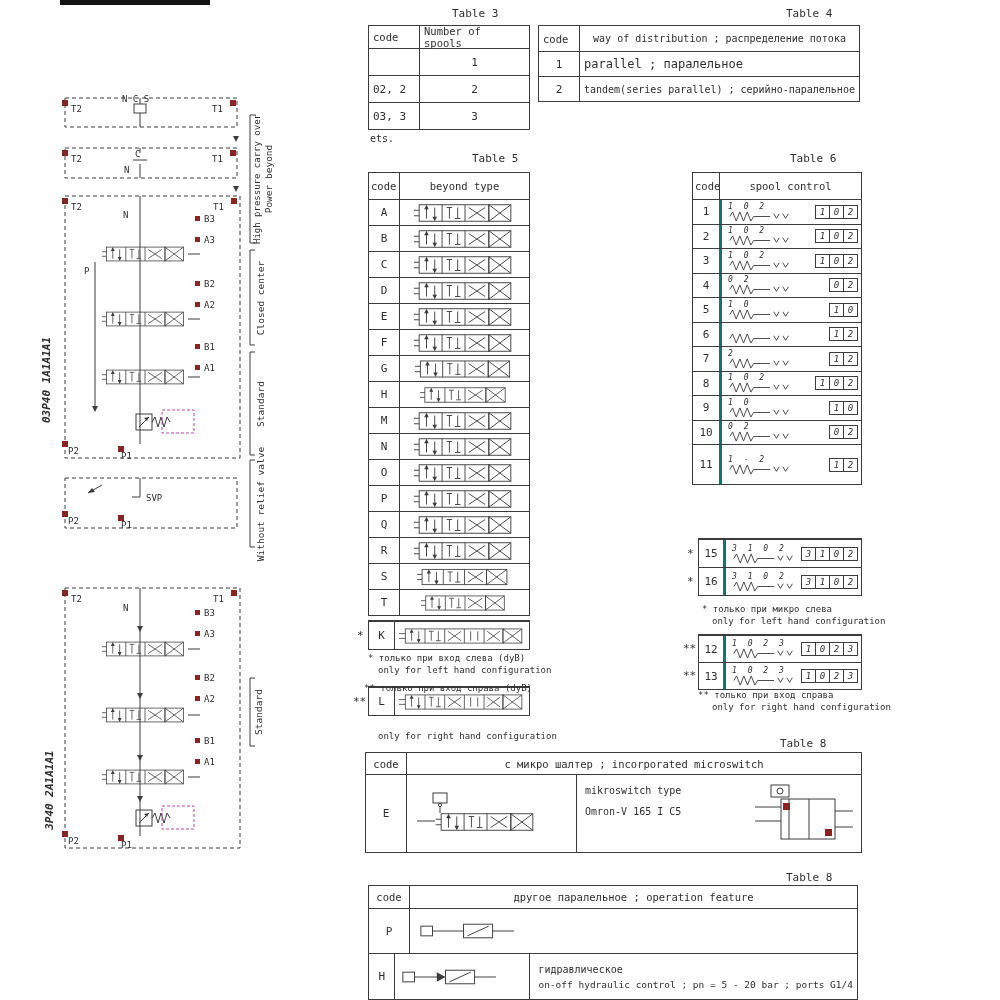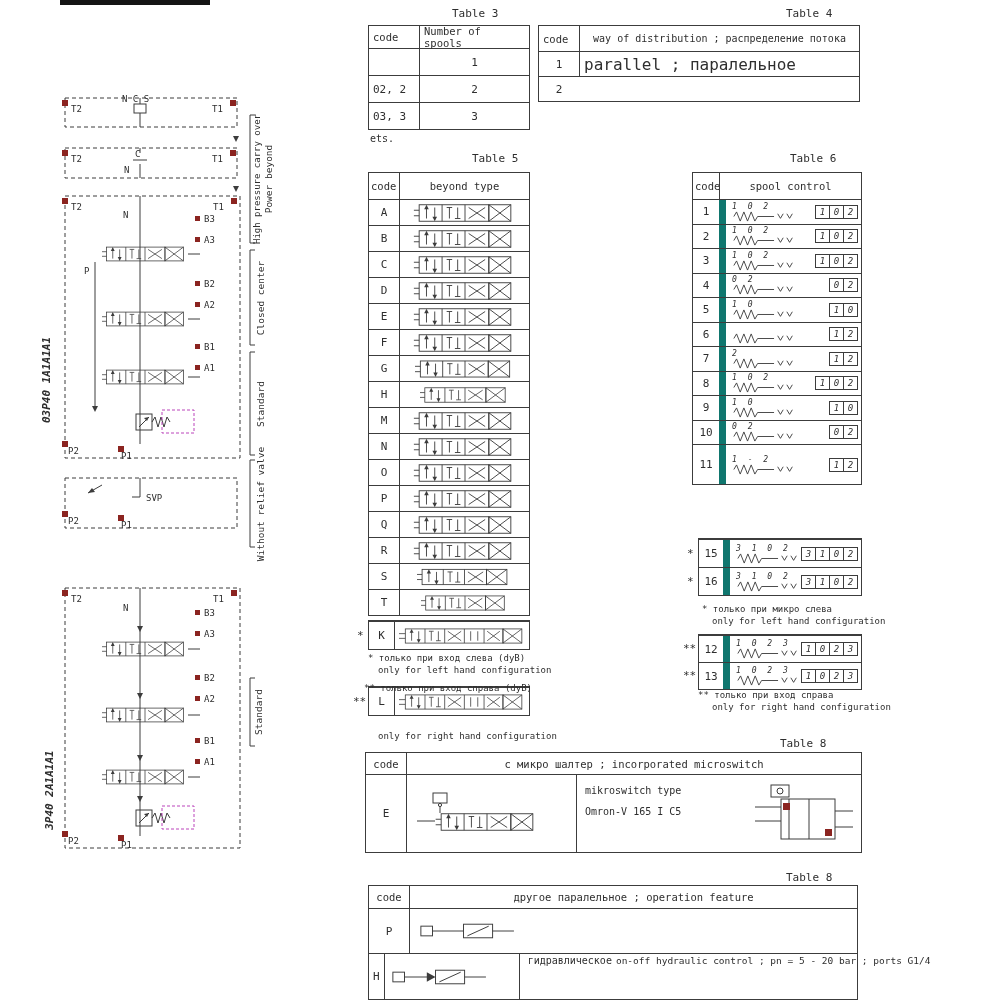--- a/index.html
+++ b/index.html
@@ -13,21 +13,21 @@
   .cell{display:flex;align-items:center;padding:1px 4px;overflow:visible}
   .cell+.cell{border-left:1px solid #3c3c3c}
   .ctr{justify-content:center}
   .hdr{font-size:10.5px}
   .note{position:absolute;font-size:9px;white-space:nowrap}
   .pbox{width:15px;height:14px;border:1px solid #3c3c3c;margin-left:-1px;display:flex;
         align-items:center;justify-content:center;font-size:9px;font-style:italic;flex:none}
   .pos{display:block;font-size:8px;font-style:italic;letter-spacing:3px;height:9px;line-height:9px;white-space:nowrap}
   .symstack{display:flex;flex-direction:column;justify-content:center}
   .boxes{display:flex;align-items:center}
-  .ctl{flex:1;display:flex;align-items:center;justify-content:space-between;padding:1px 3px 1px 6px;border-left:7px solid #0f766e}
+  .ctl{flex:1;display:flex;align-items:center;justify-content:space-between;padding:1px 3px 1px 6px;border-left:3px solid #0f766e}
   .star{position:absolute;font-size:11px}
   .t5sym{flex:1;display:flex;align-items:center;justify-content:center}
   svg{display:block;overflow:visible}
   svg .ln{stroke:#3c3c3c;fill:none;stroke-width:1}
   svg .dash{stroke:#3c3c3c;fill:none;stroke-width:1;stroke-dasharray:4 3}
   svg .port{fill:#8b2420;stroke:none}
   svg .mag{stroke:#bb44bb;fill:none;stroke-width:1;stroke-dasharray:3 2}
   svg .arr{fill:#3c3c3c;stroke:none}
   svg text{fill:#2e2e2e;font-size:9.5px;font-family:"DejaVu Sans Mono",monospace}
   svg .sm{font-size:9px}
@@ -273,24 +273,25 @@
   <div class="note" style="left:370px;top:133px;font-size:10px">ets.</div>
 
   <div class="title" style="left:786px;top:7px">Table 4</div>
   <div class="tbl" style="left:538px;top:25px;width:322px">
     <div class="row" style="height:25px">
       <div class="cell hdr" style="width:40px">code</div>
       <div class="cell hdr ctr" style="flex:1;font-size:10px">way of distribution ; распределение потока</div>
     </div>
     <div class="row" style="height:25px">
       <div class="cell ctr" style="width:40px">1</div>
-      <div class="cell" style="flex:1;font-size:16px">parallel ; паралельное</div>
+      <div class="cell" style="flex:1;font-size:12px">parallel ; паралельное</div>
     </div>
     <div class="row" style="height:25px">
       <div class="cell ctr" style="width:40px">2</div>
+      <div class="cell" style="flex:1;font-size:10px">tandem(series parallel) ; серийно-паралельное</div>
     </div>
   </div>
 
   <div class="title" style="left:472px;top:152px">Table 5</div>
   <div class="tbl" style="left:368px;top:172px;width:162px">
     <div class="row" style="height:26px">
       <div class="cell hdr" style="width:30px;padding:1px 2px">code</div>
       <div class="cell hdr ctr" style="flex:1">beyond type</div>
     </div>
 
@@ -782,19 +783,19 @@
           <g class="ln">
             <rect x="4" y="8" width="12" height="10"></rect>
             <line x1="16" y1="13" x2="40" y2="13"></line>
             <rect x="48" y="6" width="30" height="14"></rect>
             <line x1="52" y1="18" x2="74" y2="8"></line>
             <line x1="78" y1="13" x2="100" y2="13"></line>
           </g>
           <path d="M48,13 l-9,-5 v10 z" class="arr"></path>
         </svg>
       </div>
-      <div class="cell" style="flex:1;flex-direction:row;align-items:flex-start;justify-content:center;gap:4px;padding-left:8px">
+      <div class="cell" style="flex:1;flex-direction:column;align-items:flex-start;justify-content:center;gap:4px;padding-left:8px">
         <div class="tline1">гидравлическое</div>
         <div class="tline2">on-off hydraulic control ; pn = 5 - 20 bar ; ports G1/4</div>
       </div>
     </div>
   </div>
 </div>
 
 </body></html>

